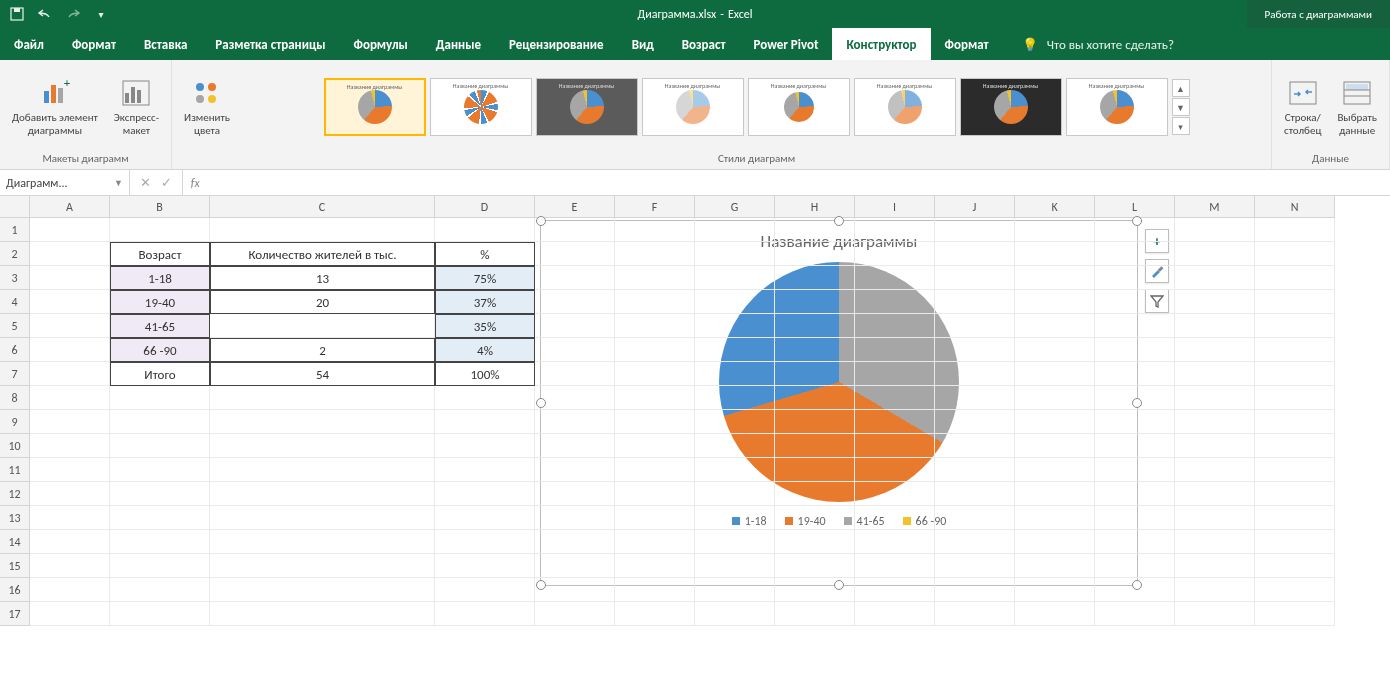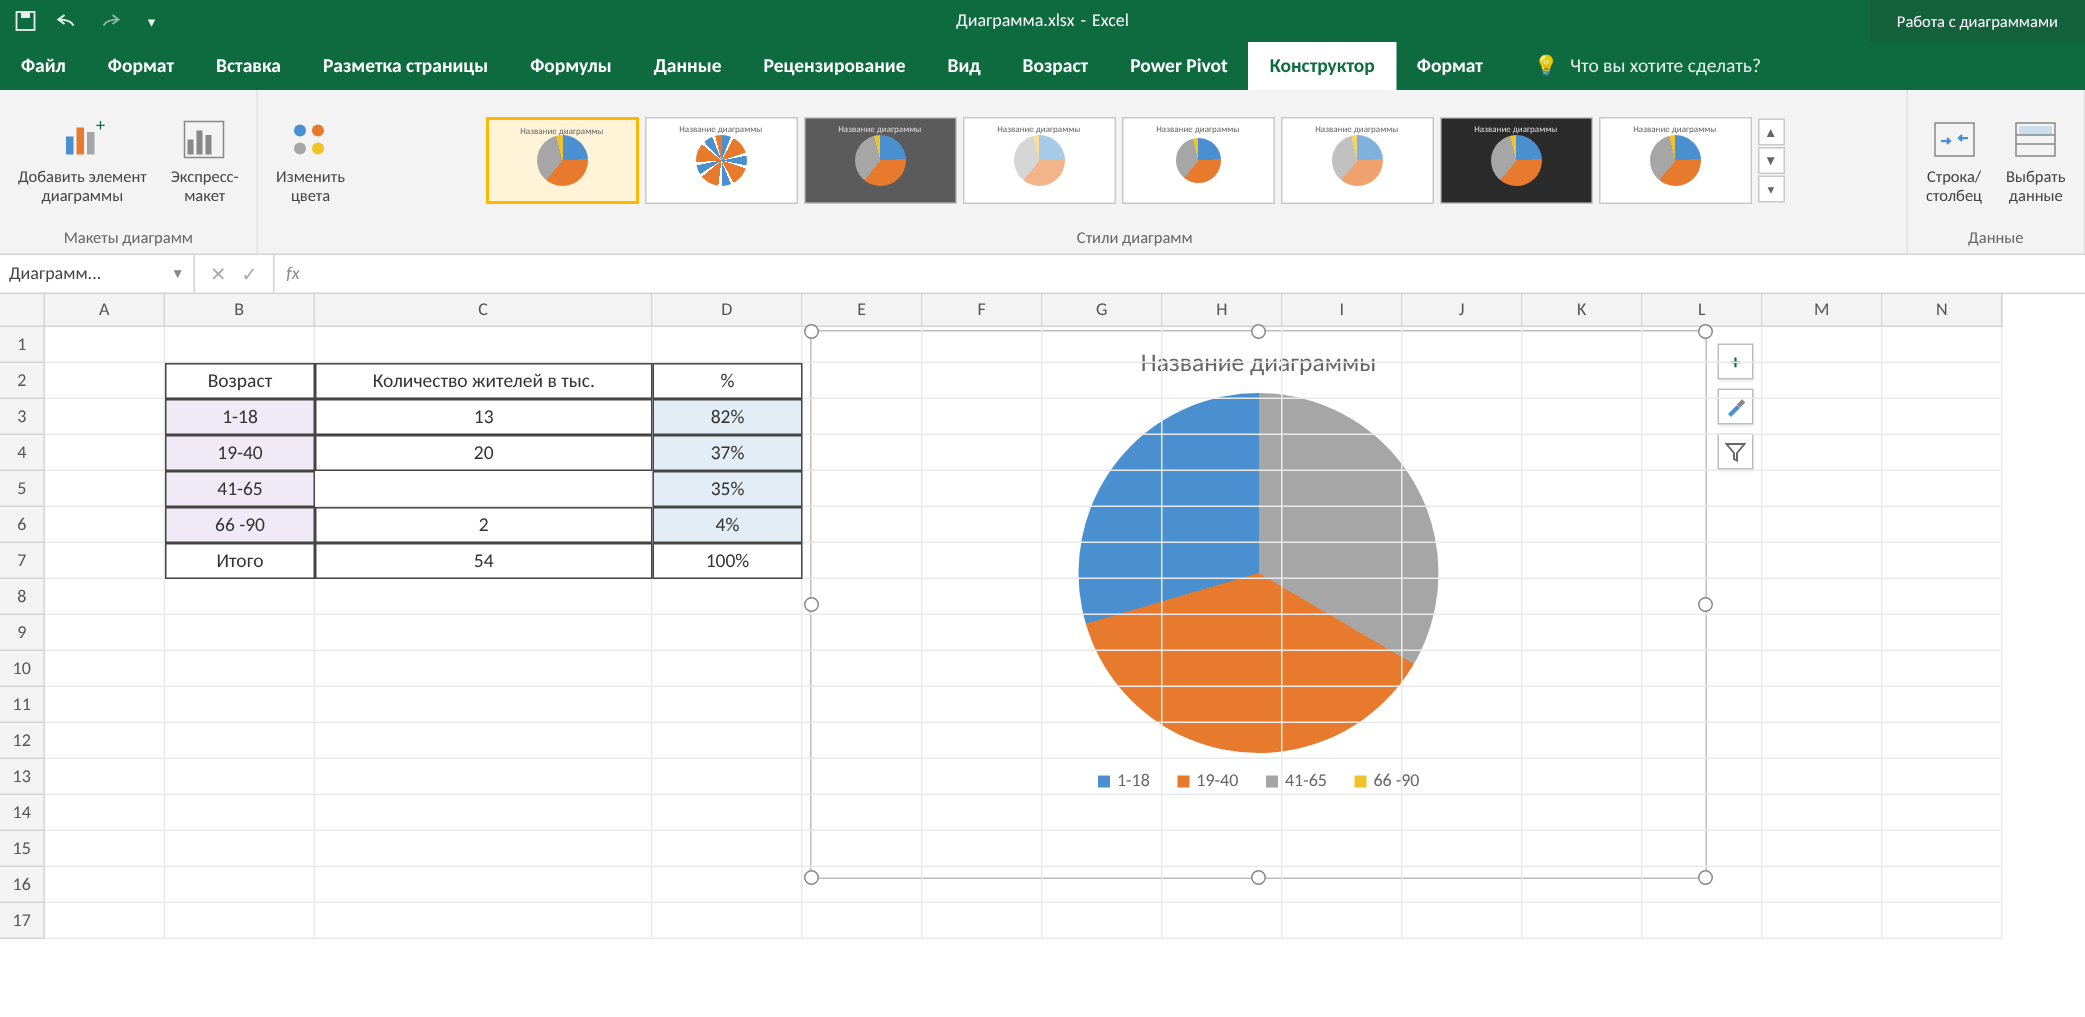--- a/index.html
+++ b/index.html
@@ -565,21 +565,21 @@
           <div class="cell " style="left: 905px; top: 384px; width: 80px;"></div>
           <div class="cell " style="left: 985px; top: 384px; width: 80px;"></div>
           <div class="cell " style="left: 1065px; top: 384px; width: 80px;"></div>
           <div class="cell " style="left: 1145px; top: 384px; width: 80px;"></div>
           <div class="cell " style="left: 1225px; top: 384px; width: 80px;"></div>
           <div class="cell tbl tbl-hdr" style="left: 80px; top: 24px; width: 100px;">Возраст</div>
           <div class="cell tbl tbl-hdr" style="left: 180px; top: 24px; width: 225px;">Количество жителей в тыс.</div>
           <div class="cell tbl tbl-hdr" style="left: 405px; top: 24px; width: 100px;">%</div>
           <div class="cell tbl tbl-b tbl-l" style="left: 80px; top: 48px; width: 100px;">1-18</div>
           <div class="cell tbl tbl-b" style="left: 180px; top: 48px; width: 225px;">13</div>
-          <div class="cell tbl tbl-b tbl-r" style="left: 405px; top: 48px; width: 100px;">82%</div>
+          <div class="cell tbl tbl-b tbl-r" style="left: 405px; top: 48px; width: 100px;">75%</div>
           <div class="cell tbl tbl-b tbl-l" style="left: 80px; top: 72px; width: 100px;">19-40</div>
           <div class="cell tbl tbl-b" style="left: 180px; top: 72px; width: 225px;">20</div>
           <div class="cell tbl tbl-b tbl-r" style="left: 405px; top: 72px; width: 100px;">37%</div>
           <div class="cell tbl tbl-b tbl-l" style="left: 80px; top: 96px; width: 100px;">41-65</div>
           <div class="cell tbl tbl-b tbl-r" style="left: 405px; top: 96px; width: 100px;">35%</div>
           <div class="cell tbl tbl-b tbl-l" style="left: 80px; top: 120px; width: 100px;">66 -90</div>
           <div class="cell tbl tbl-b" style="left: 180px; top: 120px; width: 225px;">2</div>
           <div class="cell tbl tbl-b tbl-r" style="left: 405px; top: 120px; width: 100px;">4%</div>
           <div class="cell tbl tbl-hdr" style="left: 80px; top: 144px; width: 100px;">Итого</div>
           <div class="cell tbl tbl-hdr" style="left: 180px; top: 144px; width: 225px;">54</div>

